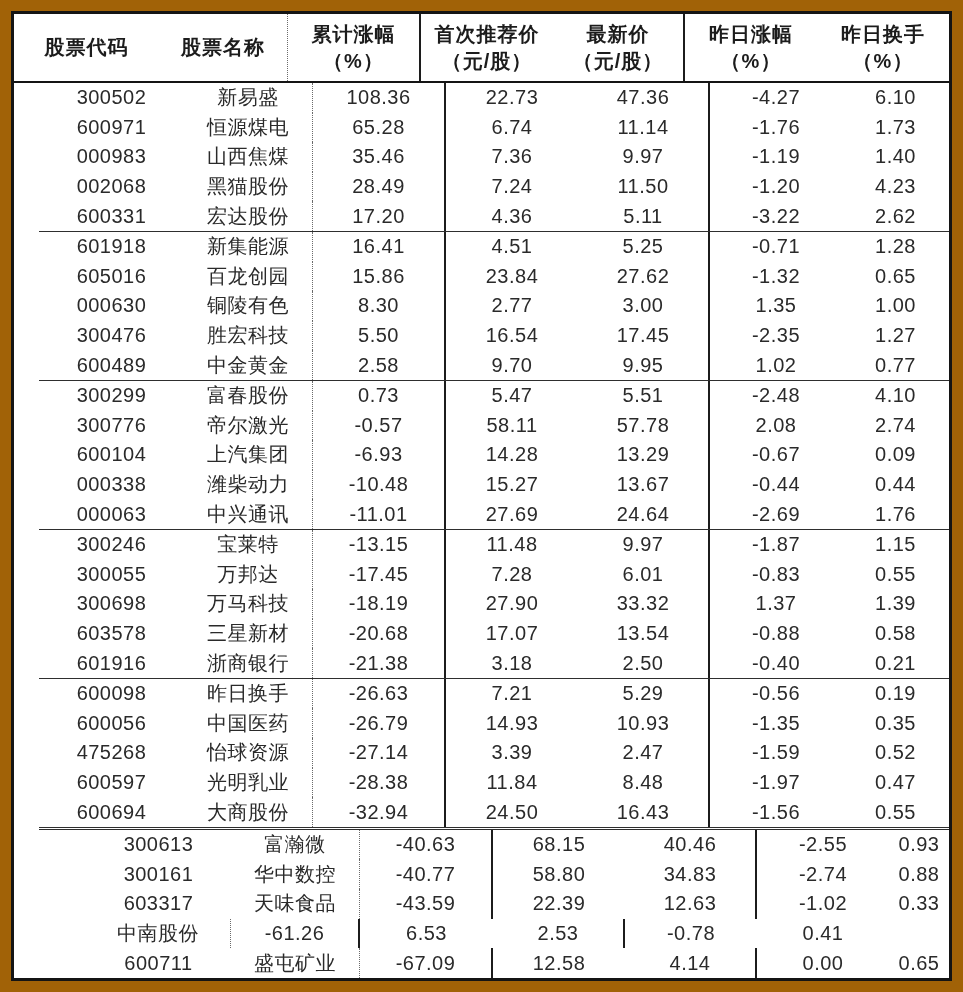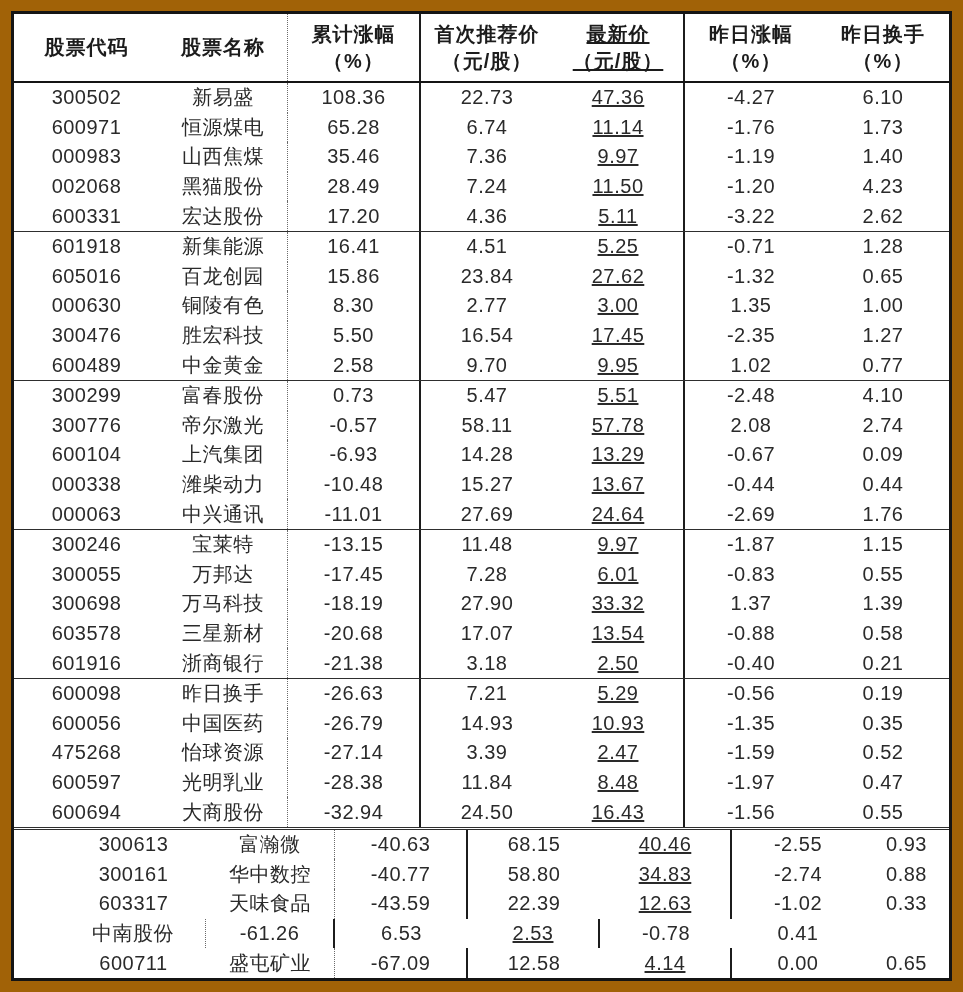--- a/index.html
+++ b/index.html
@@ -33,35 +33,35 @@
     display: flex;
     flex-direction: column;
     justify-content: center;
     align-items: center;
     font-size: 20px;
     line-height: 27px;
     color: #1c1c1c;
     letter-spacing: 1px;
   }
   .tbody { flex: 1 1 auto; display: flex; flex-direction: column; }
-  .tgroup { border-bottom: 1px solid #2e2e2e; }
+  .tgroup { border-bottom: 1px solid #2e2e2e; margin-left: 25px; }
   .tgroup.tgroup-double { border-bottom: 3px double #2e2e2e; }
   .tgroup:last-child { border-bottom: none; padding-left: 47px; }
   .tr {
     display: grid;
     grid-template-columns: 145px 129px 133px 132px 132px 132px 1fr;
     height: 29.6px;
     align-items: center;
     font-size: 20px;
   }
   .td { text-align: center; color: #2a2a2a; letter-spacing: 0.5px; }
   
   .c2 { border-right: 1px dotted #6a6a6a; text-align: center; }
   .c3 { border-right: 2px solid #1c1c1c; }
-  .c5 { border-right: 2px solid #1c1c1c; text-decoration: underline; }
+  .c5 { border-right: 2px solid #1c1c1c; }
   .c1, .c2, .c3, .c4, .c5, .c6, .c7 { height: 100%; display: flex; flex-direction: column; justify-content: center; }
 </style>
 </head>
 <body>
 
 <div class="page">
   <div class="stock-table">
     <div class="thead" id="thead">
         <div class="th c1">
           <div>股票代码</div>

